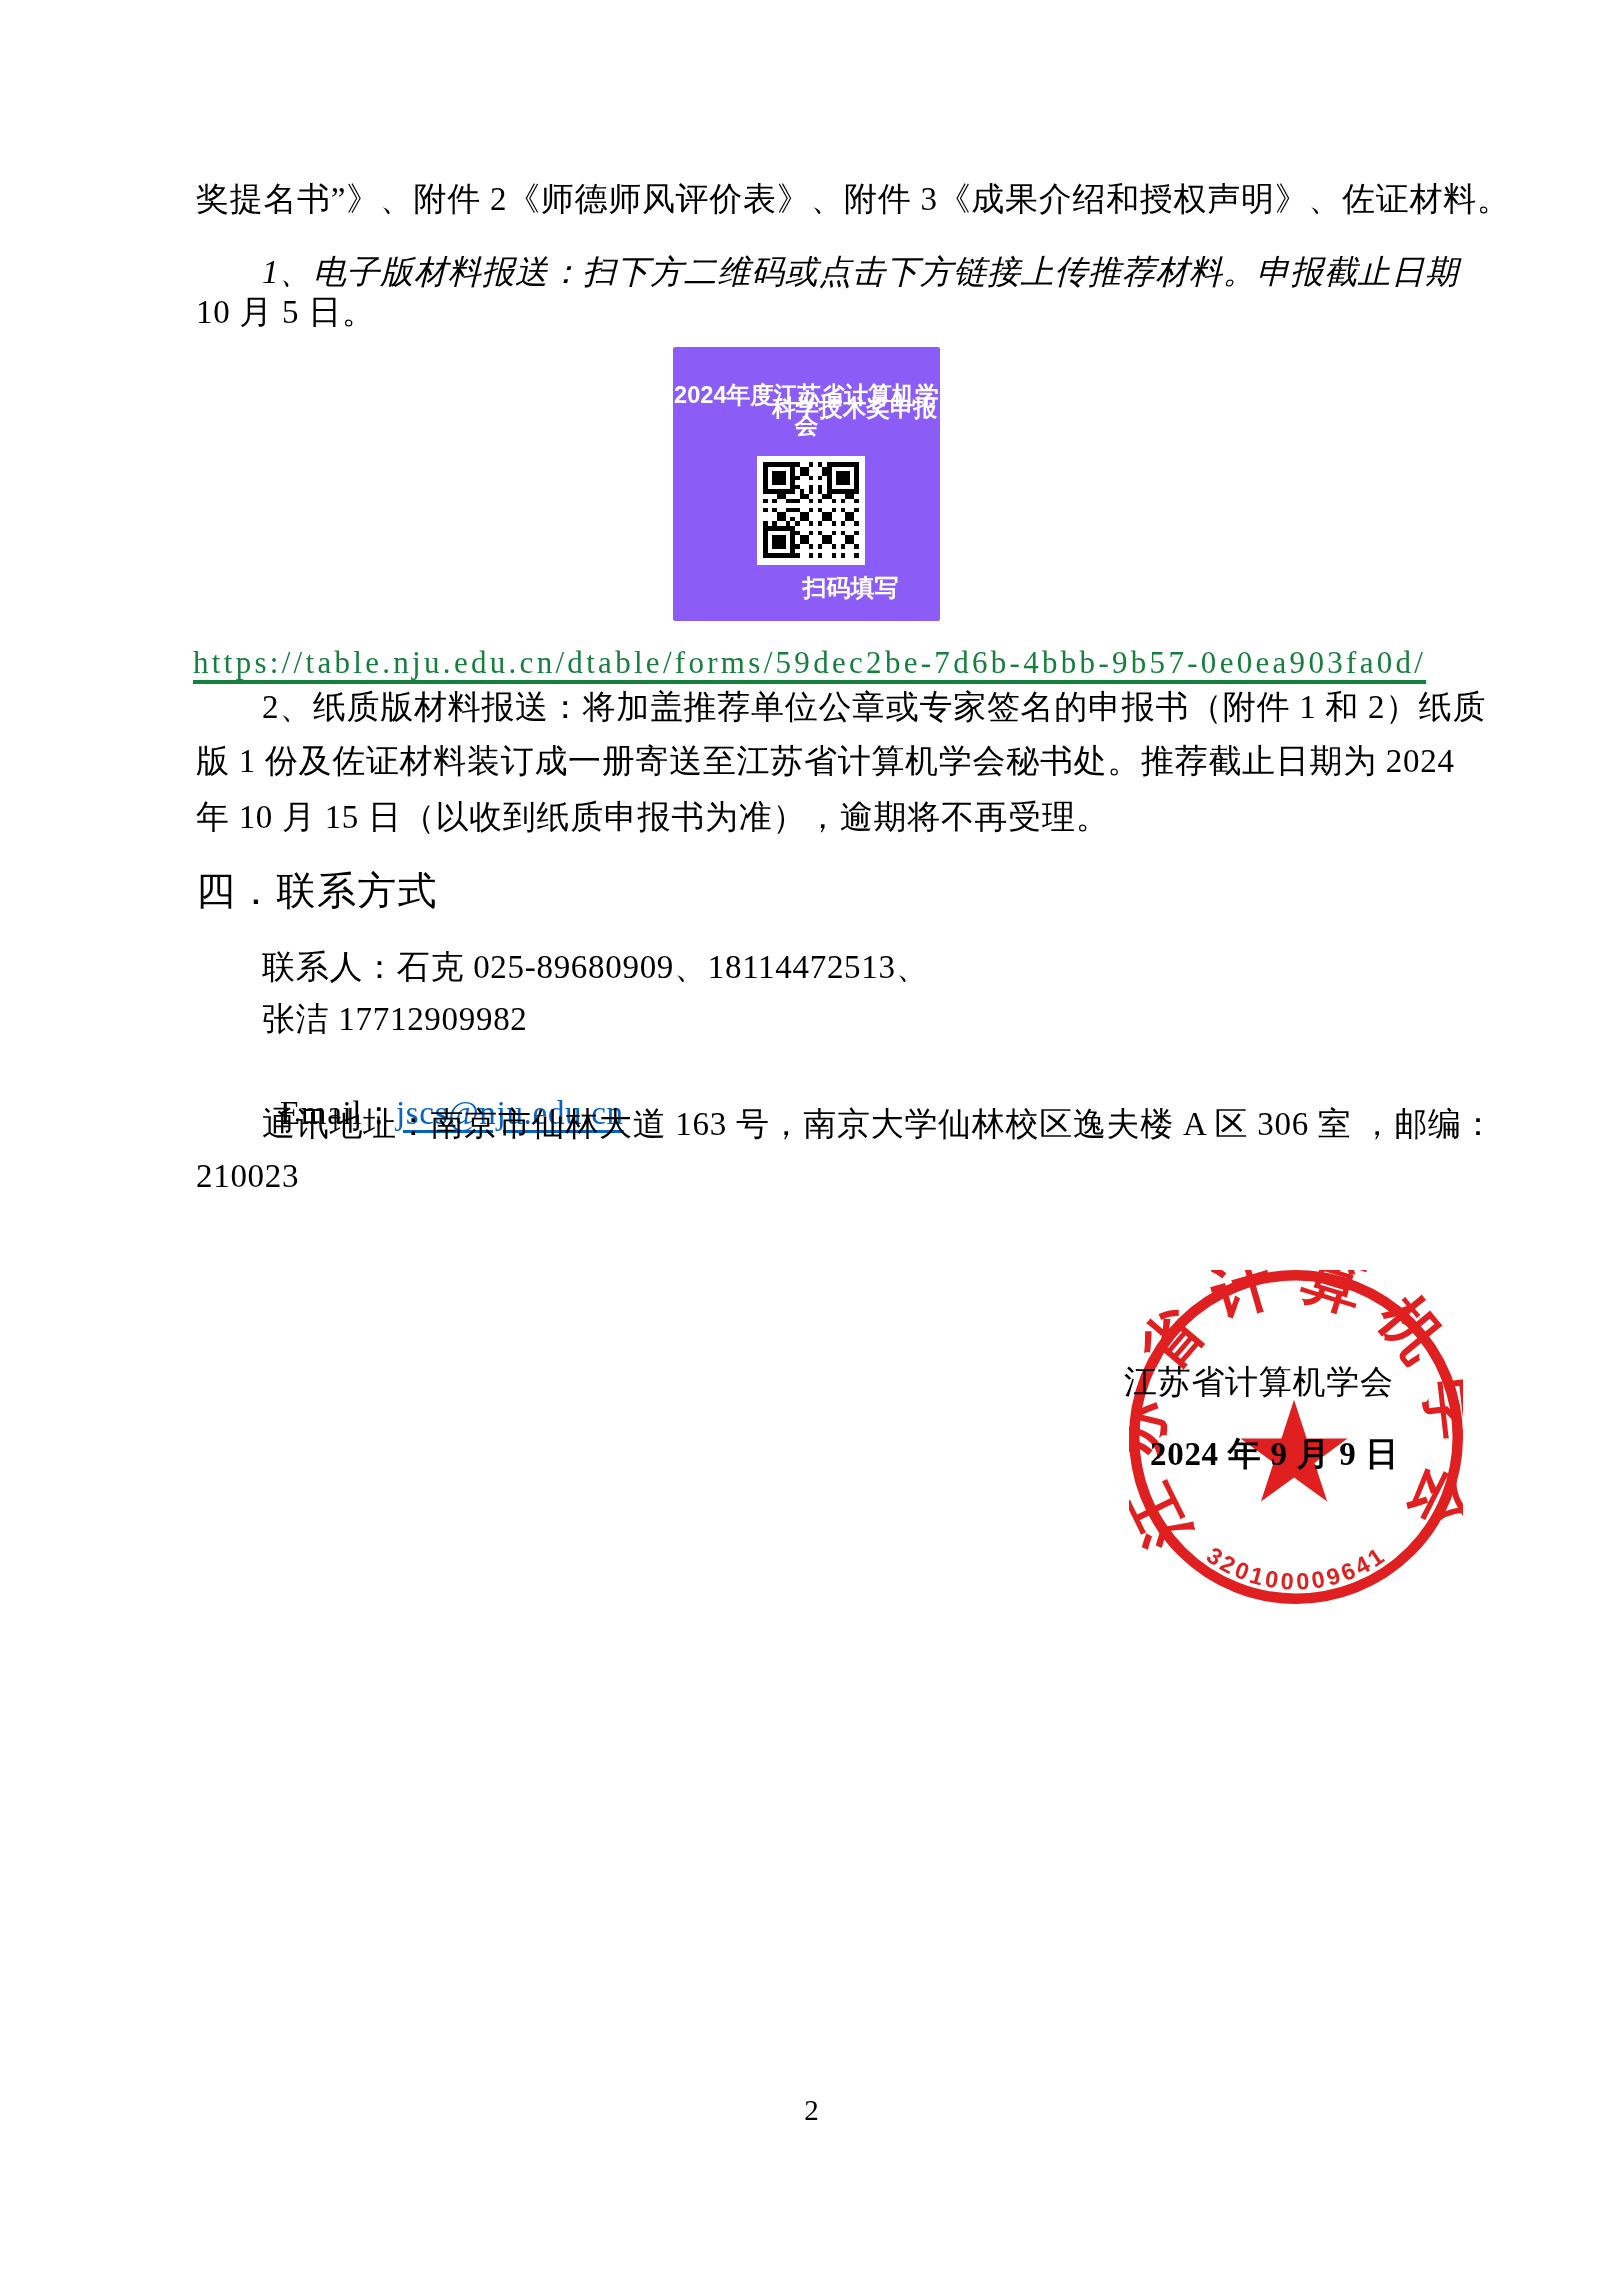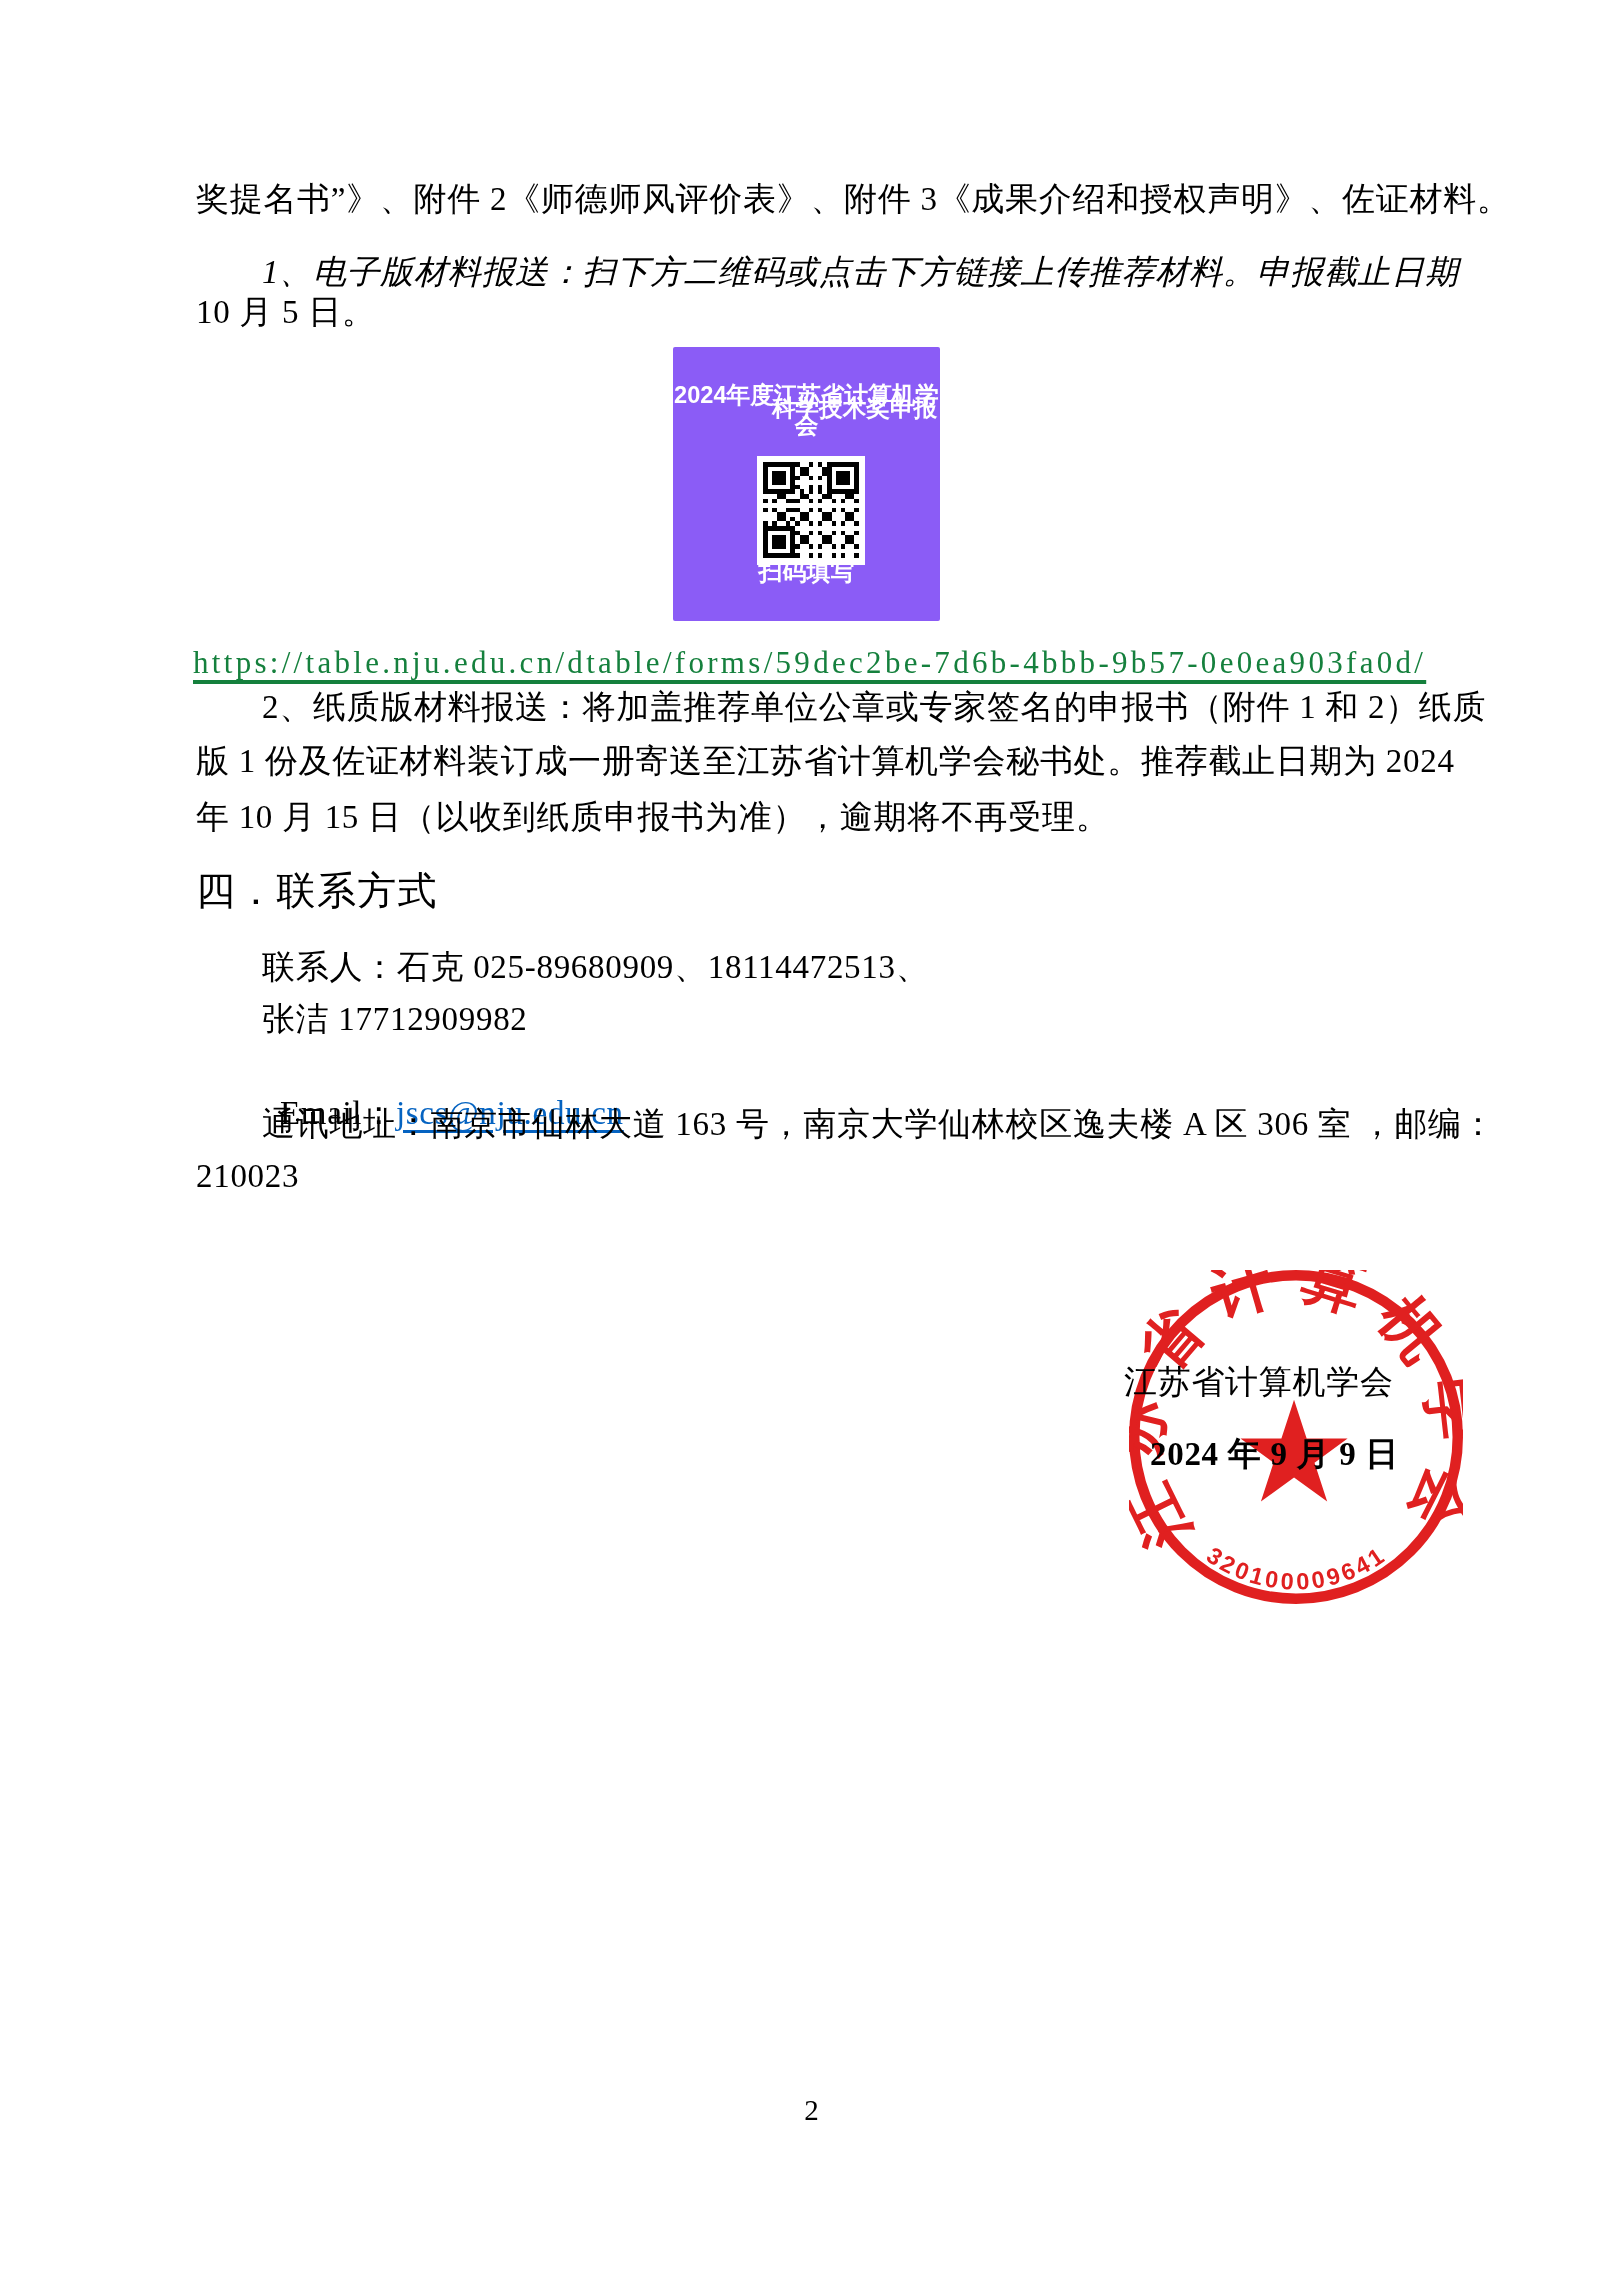--- a/index.html
+++ b/index.html
@@ -54,26 +54,27 @@
     color: #ffffff;
     font-family: "Liberation Sans", "DejaVu Sans", sans-serif;
     font-weight: bold;
     font-size: 23.6px;
     line-height: 30px;
   }
   .qr-card .title.t1 { top: 33px; }
   .qr-card .title.t2 { top: 46px; padding-left: 48px; }
   .qr-card .caption {
     position: absolute;
-    left: 0; top: 209px; width: 100%;
+    left: 0; top: 225px; width: 100%;
     text-align: center;
     color: #ffffff;
     font-family: "Liberation Sans", "DejaVu Sans", sans-serif;
     font-weight: bold;
     font-size: 24px;
+    padding-left: 44px;
   }
   .qr-box {
     position: absolute;
     left: 84px; top: 109px;
     width: 108px; height: 109px;
     background: #ffffff;
   }
   .qr-box svg { position: absolute; left: 5.9px; top: 5.9px; }
   
   .stamp-svg { position: absolute; left: 1129px; top: 1270px; z-index: 1; }

